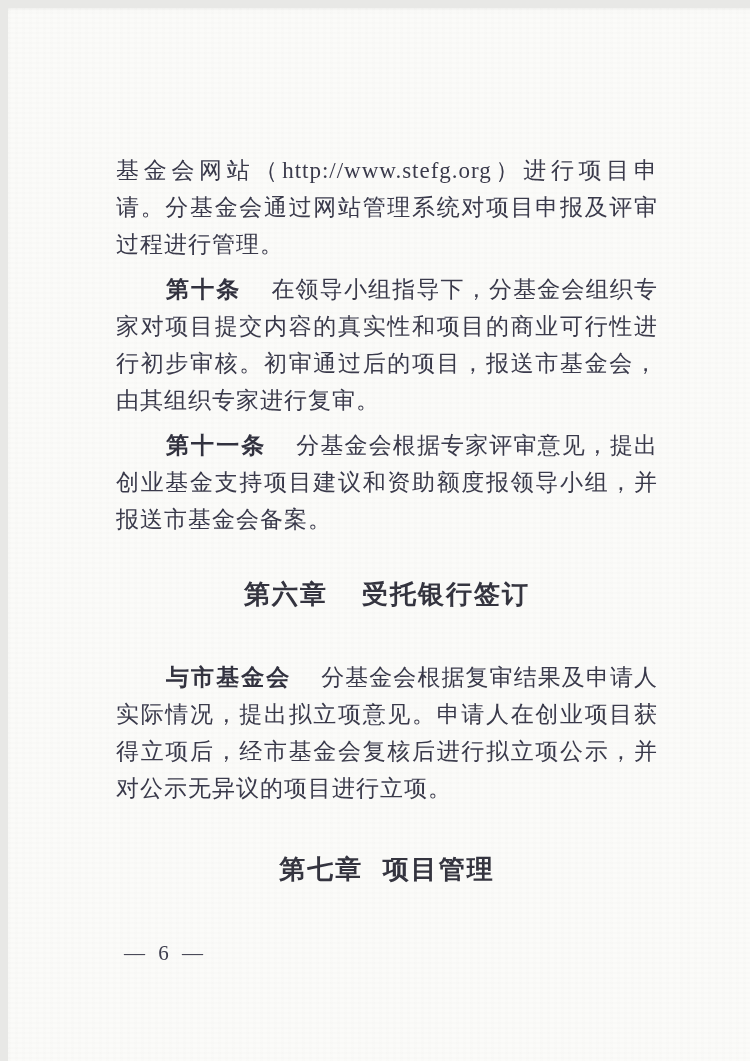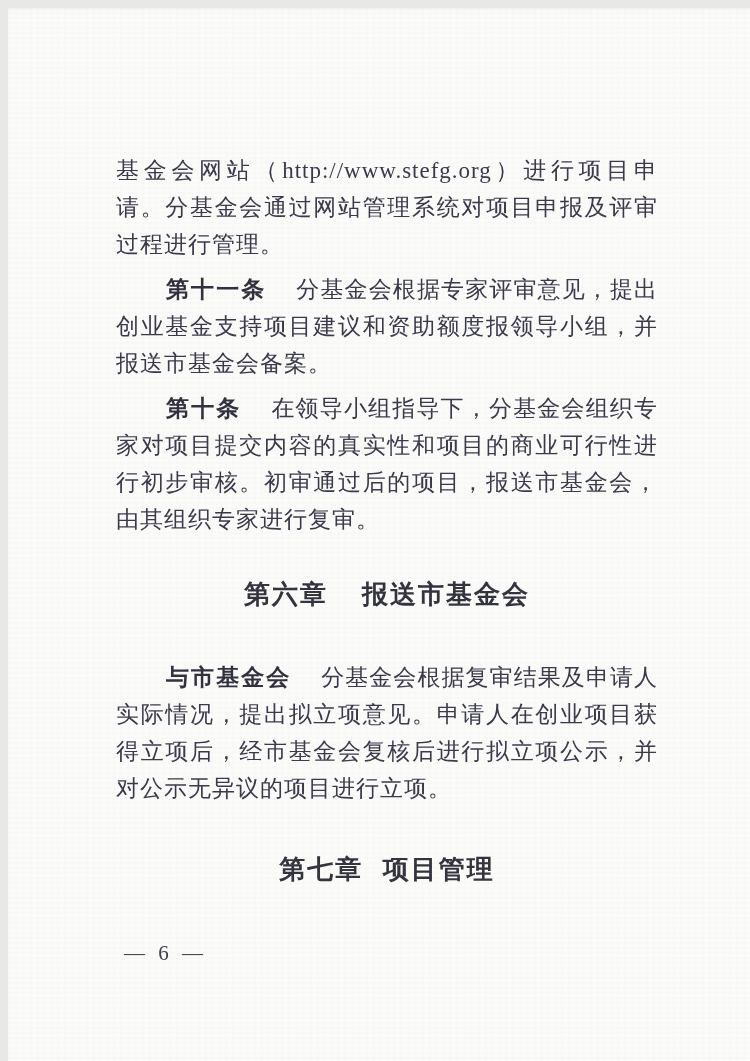--- a/index.html
+++ b/index.html
@@ -79,29 +79,29 @@
 </style>
 </head>
 <body>
 
 <div class="page">
   <main class="content">
 
     <p class="para">基金会网站（http://www.stefg.org）进行项目申请。分基金会通过网站管理系统对项目申报及评审过程进行管理。</p>
 
     <p class="para indent">
+      <span class="article-label">第十条</span><span>在领导小组指导下，分基金会组织专家对项目提交内容的真实性和项目的商业可行性进行初步审核。初审通过后的项目，报送市基金会，由其组织专家进行复审。</span>
+    </p>
+
+    <p class="para indent">
       <span class="article-label">第十一条</span><span>分基金会根据专家评审意见，提出创业基金支持项目建议和资助额度报领导小组，并报送市基金会备案。</span>
     </p>
 
-    <p class="para indent">
-      <span class="article-label">第十条</span><span>在领导小组指导下，分基金会组织专家对项目提交内容的真实性和项目的商业可行性进行初步审核。初审通过后的项目，报送市基金会，由其组织专家进行复审。</span>
-    </p>
-
     <h2 class="chapter chapter-6">
-      <span class="chapter-label">第六章</span><span>报送市基金会</span>
+      <span class="chapter-label">第六章</span><span>受托银行签订</span>
     </h2>
 
     <p class="para indent">
       <span class="article-label">与市基金会</span><span>分基金会根据复审结果及申请人实际情况，提出拟立项意见。申请人在创业项目获得立项后，经市基金会复核后进行拟立项公示，并对公示无异议的项目进行立项。</span>
     </p>
 
 
     <h2 class="chapter chapter-7">
       <span class="chapter-label">第七章</span><span>项目管理</span>
     </h2>

